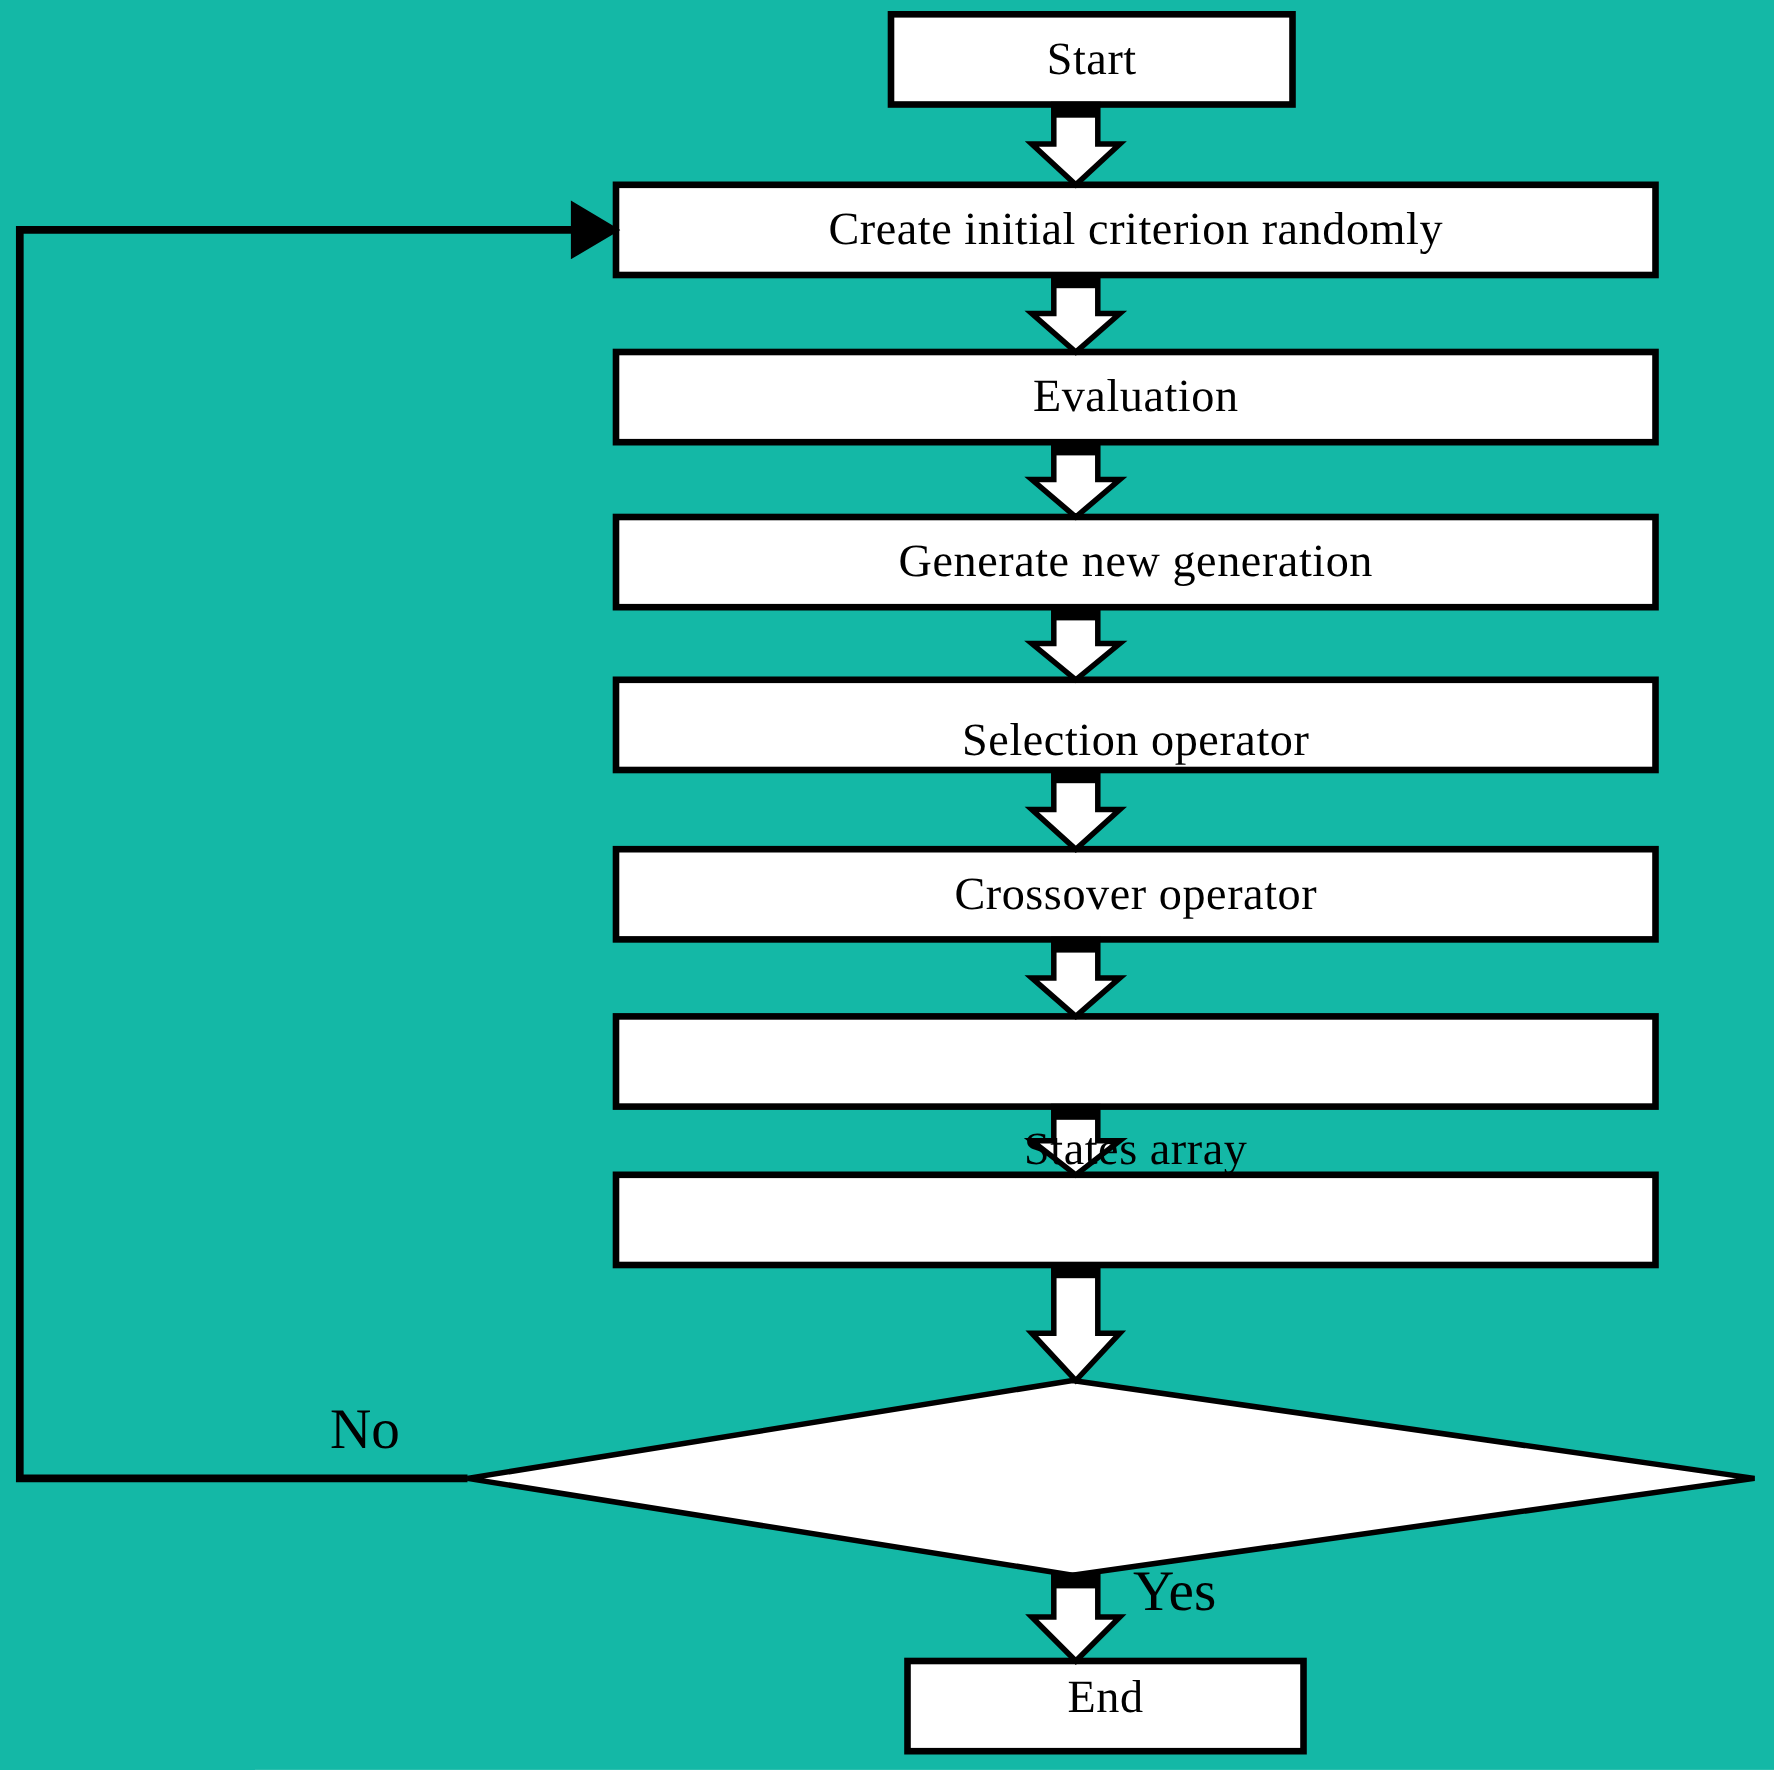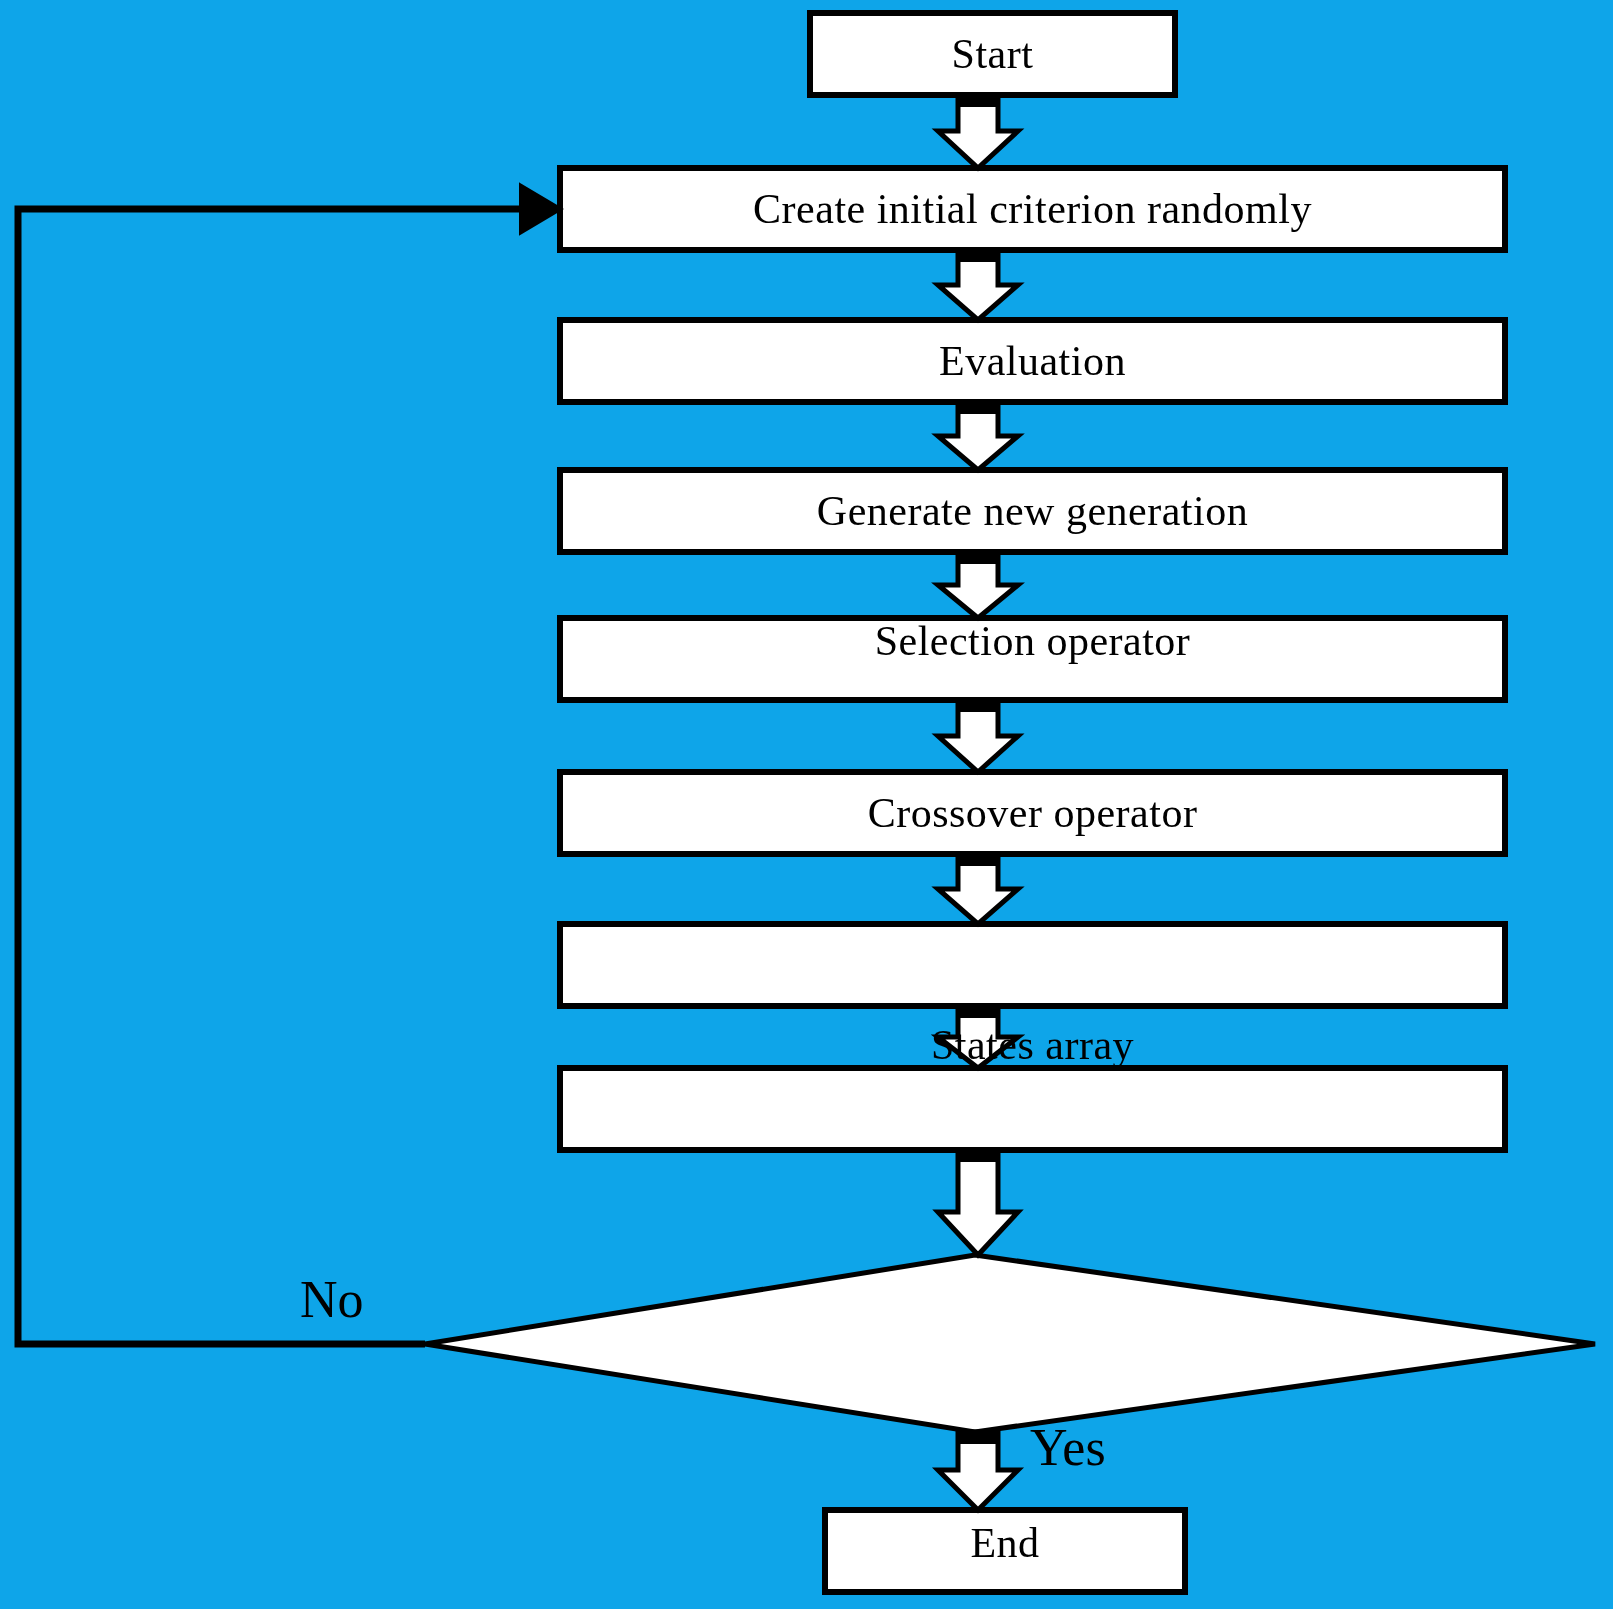--- a/index.html
+++ b/index.html
@@ -4,21 +4,21 @@
 <style>
   html, body {
     margin: 0;
     padding: 0;
     background: #ffffff;
   }
   #canvas {
     position: relative;
     width: 1613px;
     height: 1609px;
-    background: #0ea5e9;
+    background: #14b8a6;
     overflow: hidden;
     font-family: "Liberation Serif", "DejaVu Serif", serif;
   }
   #svg-layer {
     position: absolute;
     left: 0;
     top: 0;
     width: 1613px;
     height: 1609px;
   }
@@ -122,21 +122,21 @@
   </svg>
 
   <div class="node-label" style="left:810px; top:13px; width:365px; height:82px;">Start</div>
 
   <div class="node-label" style="left:560px; top:168px; width:945px; height:82px;">Create initial criterion randomly</div>
 
   <div class="node-label" style="left:560px; top:470px; width:945px; height:82px;">Generate new generation</div>
 
   <div class="node-label" style="left:560px; top:320px; width:945px; height:82px;">Evaluation</div>
 
-  <div class="node-label" style="left:560px; top:600px; width:945px; height:82px;">Selection operator</div>
+  <div class="node-label" style="left:560px; top:632px; width:945px; height:82px;">Selection operator</div>
 
   <div class="node-label" style="left:560px; top:772px; width:945px; height:82px;">Crossover operator</div>
 
 
   <div class="node-label" style="left:560px; top:1004px; width:945px; height:82px;text-align:center;">States array</div>
 
 
   <div class="node-label" style="left:825px; top:1502px; width:360px; height:82px;">End</div>
 
   <div class="edge-label" style="left:300px; top:1270px;">No</div>

